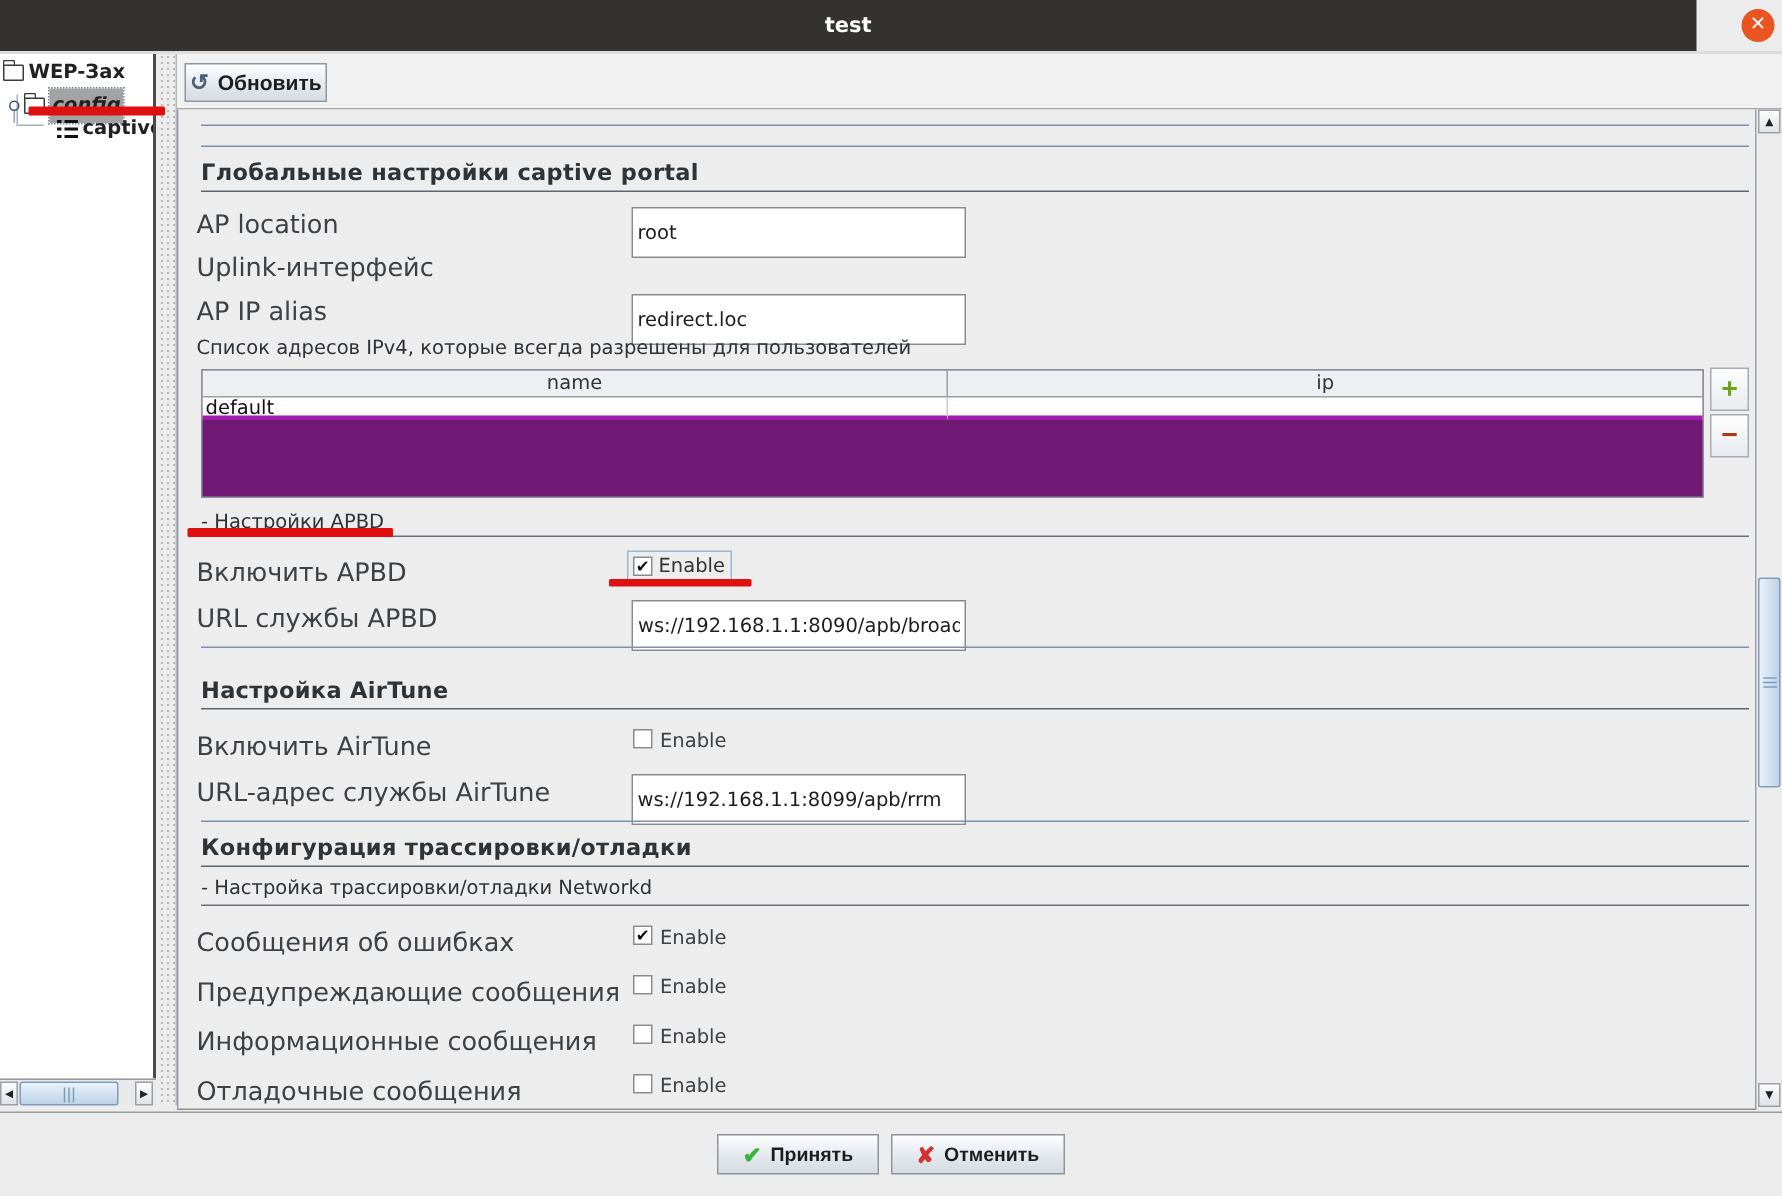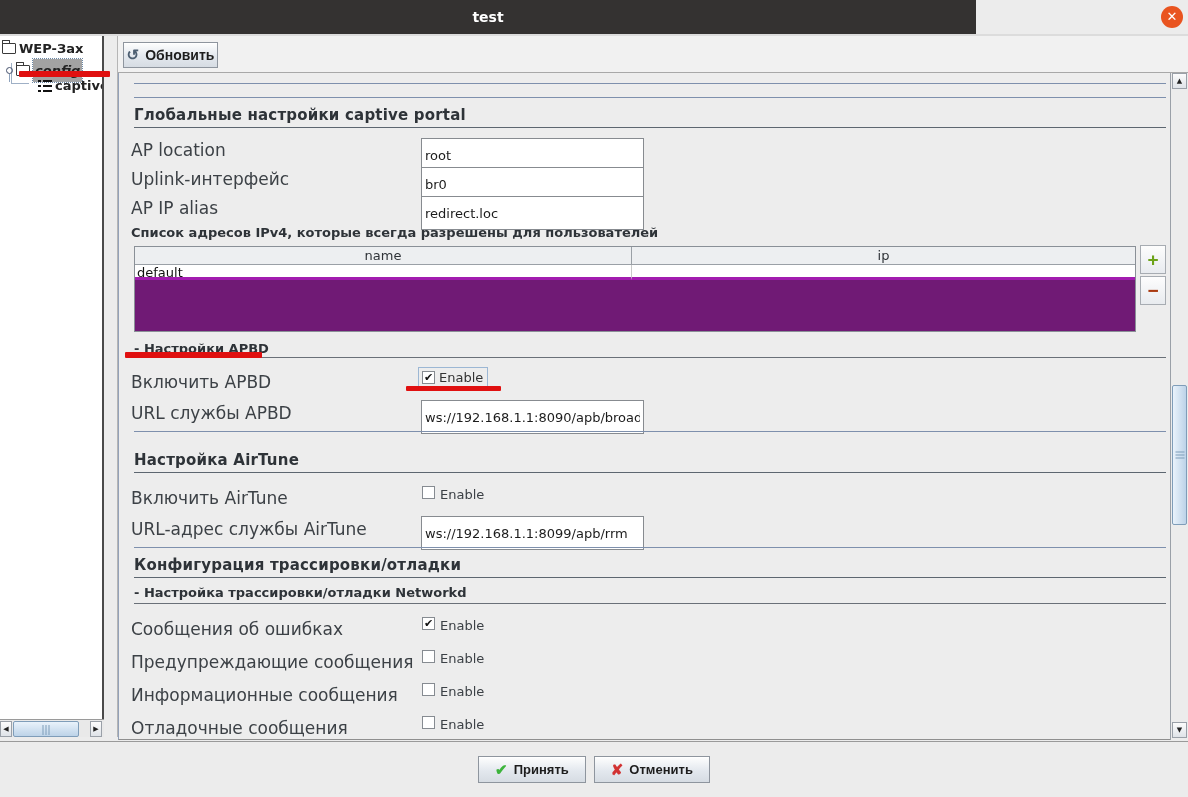--- a/index.html
+++ b/index.html
@@ -1,21 +1,21 @@
 <!DOCTYPE html>
 <html><head>
 <meta charset="utf-8">
 <style>
   * { margin:0; padding:0; box-sizing:border-box; }
   html,body { width:1188px; height:797px; }
   body { font-family:"DejaVu Sans","Liberation Sans",sans-serif; font-size:13px; color:#333; background:#ececec; position:relative; overflow:hidden; }
   .abs { position:absolute; }
 
   
-  .titlebar { left:0; top:0; width:976px; height:34px; background:#343231; }
+  .titlebar { left:0; top:0; width:1131px; height:34px; background:#343231; }
   .title-text { width:100%; text-align:center; line-height:34px; color:#fff; font-weight:bold; font-size:14px; }
   .close-btn { right:5px; top:6px; width:22px; height:22px; border-radius:50%; background:#e95420; color:#fff; text-align:center; line-height:21px; font-size:13px; font-weight:bold; cursor:pointer; }
   .title-gap { left:0; top:34px; width:1188px; height:2px; background:#dcdcdc; }
 
   
   .tree-panel { left:0; top:36px; width:104px; height:683px; background:#fff; border-right:2px solid #4a4a4a; overflow:hidden; }
   .tree-row { position:absolute; white-space:nowrap; display:flex; align-items:center; gap:3px; }
   .tree-label { font-size:13px; color:#222; }
   .tree-sel { background:#a3a3a3; outline:1px dotted #6b87a5; font-weight:bold; padding:4px 2px;font-style:italic; }
   .folder-ic { width:14px; height:11px; border:1.4px solid #3a3a3a; border-radius:1px; position:relative; background:#fff; flex:0 0 14px; }
@@ -42,21 +42,21 @@
   .toolbar { left:118px; top:36px; width:1070px; height:37px; background:#f1f1f1; border-bottom:1px solid #a8a8a8; }
   .btn { display:inline-flex; align-items:center; justify-content:center; gap:6px; background:linear-gradient(#fefefe,#e3e8ee 55%,#d6dce3); border:1px solid #8e959e; box-shadow:inset 0 1px 0 #fff; font-weight:bold; color:#1d1d1d; cursor:pointer; }
   .refresh-btn { position:absolute; left:5px; top:6px; width:95px; height:26px; font-size:14px; }
   .refresh-ic { color:#4d5f72; font-size:15px; font-weight:bold; }
 
   .content { left:118px; top:73px; width:1052px; height:667px; background:#ededed; border-left:1px solid #93a1b8; border-bottom:1px solid #8f8f8f; overflow:hidden; }
   
   .sep { position:absolute; left:15px; width:1032px; height:1px; background:#7e90ad; }
   .h1 { position:absolute; left:15px; font-size:15px; font-weight:bold; color:#2e3338; letter-spacing:.2px; }
   .h1u { position:absolute; left:15px; width:1032px; height:1px; background:#5d6670; }
-  .h2 { position:absolute; left:15px; font-size:13px; font-weight:bold; color:#2e3338; }
+  .h2 { position:absolute; left:15px; font-size:13px; font-weight:normal; color:#2e3338; }
   .lbl { position:absolute; left:12px; font-size:17px; color:#3c4146; }
   .inp { position:absolute; left:302px; width:223px; height:19px; border:1px solid #878b90; background:#fff; font-family:inherit; font-size:13px; color:#1c1c1c; padding:16px 3px; }
   .cb { position:absolute; left:303px; width:13px; height:13px; background:#fff; border:1px solid #868b91; font-size:11px; line-height:11px; text-align:center; color:#111; cursor:pointer; }
   .cb-label { position:absolute; left:321px; font-size:13px; color:#3c4146; }
   .focus-wrap { position:absolute; left:299px; display:flex; align-items:center; gap:4px; border:1px solid #9cb7d4; padding:2px 4px 2px 3px; }
   .focus-wrap .cb2 { width:13px; height:13px; background:#fff; border:1px solid #868b91; font-size:11px; line-height:11px; text-align:center; color:#111; cursor:pointer; }
 
   
   .ip-table { position:absolute; left:15px; top:173px; width:1002px; height:86px; border:1px solid #8a9097; background:#701a75; }
   .ip-th { position:absolute; top:0; height:18px; background:#edeff1; border-right:1px solid #9aa0a6; border-bottom:1px solid #9aa0a6; text-align:center; line-height:18px; color:#2f3338; }
@@ -144,21 +144,20 @@
   <div class="sep" style="top:10px;"></div>
   <div class="sep" style="top:24px;"></div>
 
   <div class="h1" style="top:33px;">Глобальные настройки captive portal</div>
   <div class="h1u" style="top:54px;"></div>
 
   <div class="lbl" style="top:67px;">AP location</div>
   <input class="inp" style="top: 65px;" value="root">
 
   <div class="lbl" style="top:96px;">Uplink-интерфейс</div>
-  <input class="inp" style="top: 94px;" value="br0">
 
   <div class="lbl" style="top:125px;">AP IP alias</div>
   <input class="inp" style="top: 123px;" value="redirect.loc">
 
   <div class="h2" style="left:12px; top:152px;">Список адресов IPv4, которые всегда разрешены для пользователей</div>
 
   <div class="ip-table">
     <div class="ip-th" style="left:0; width:497px;">name</div>
     <div class="ip-th" style="left:497px; width:503px; border-right:none;">ip</div>
     <div class="ip-td" style="left:0; width:497px;">default</div>

